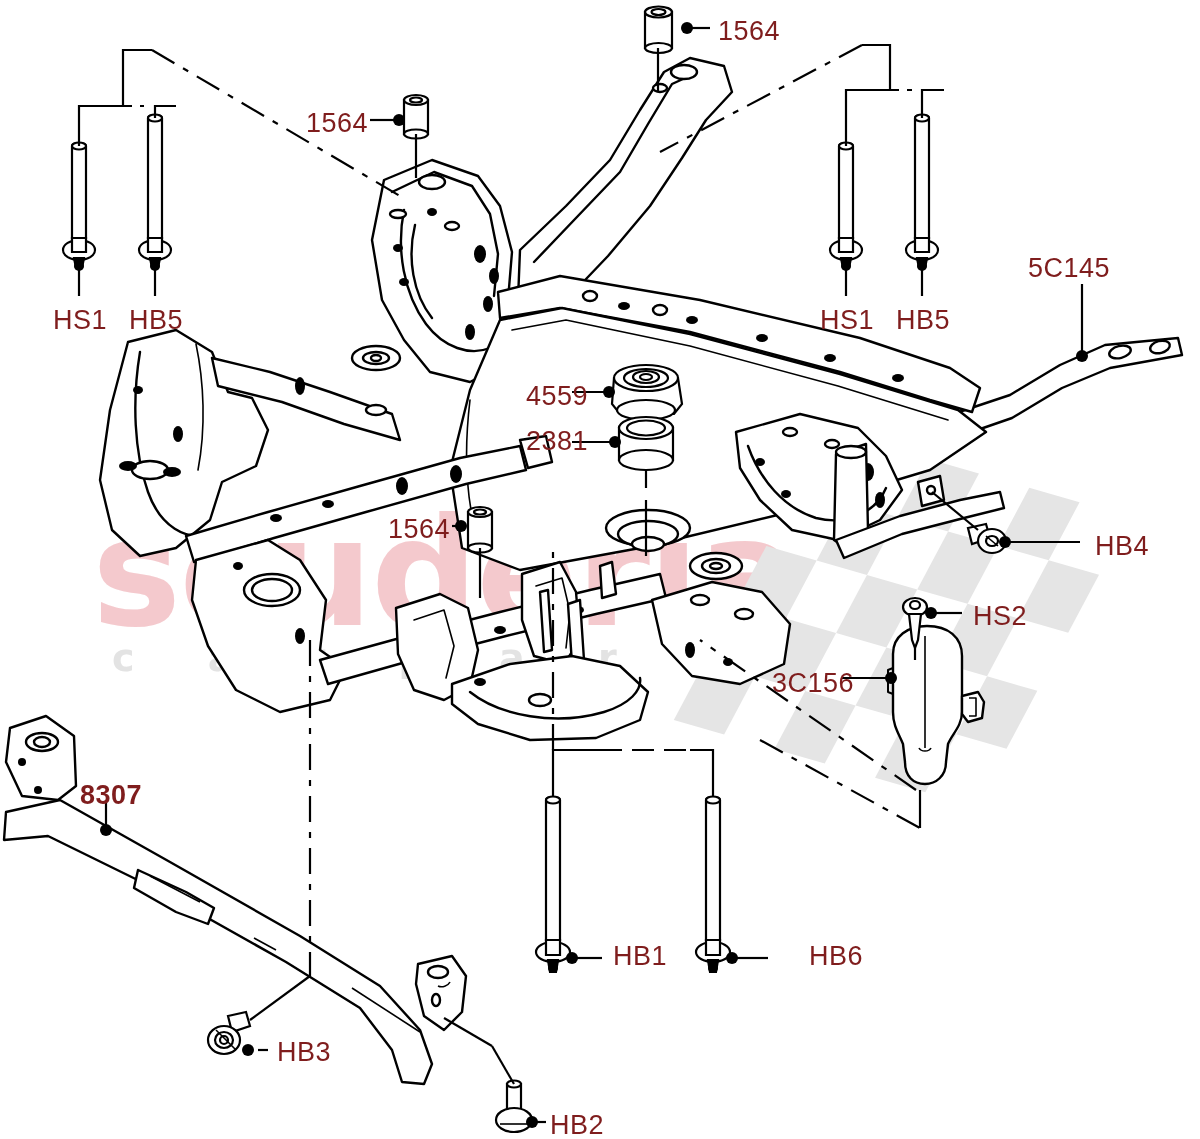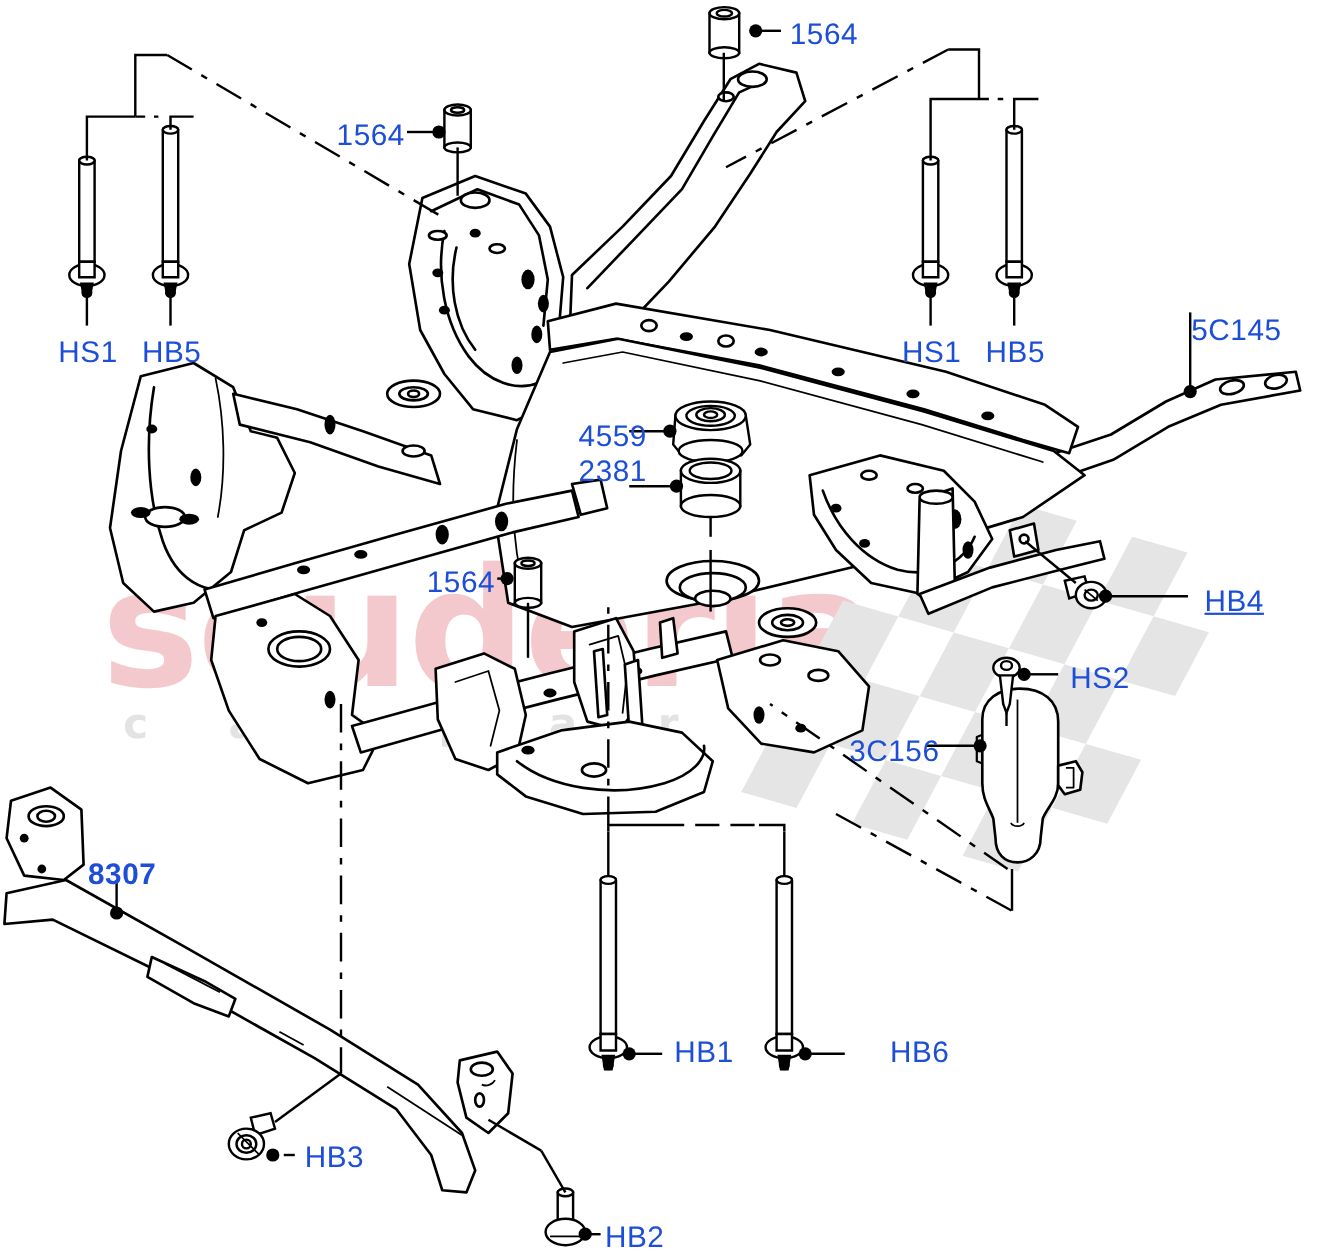--- a/index.html
+++ b/index.html
@@ -50,21 +50,21 @@
     color: #e3e3e3;
     user-select: none;
     pointer-events: none;
     white-space: nowrap;
   }
   .label {
     position: absolute;
     font-family: "Liberation Sans", sans-serif;
     font-size: 27px;
     font-weight: normal;
-    color: #1d4ed8;
+    color: #7f1d1d;
     white-space: nowrap;
     user-select: none;
     letter-spacing: 0.5px;
   }
 </style>
 </head>
 <body>
 
 <div id="diagram-root">
 
@@ -482,25 +482,25 @@
       <polyline points="920,828 920,790"></polyline>
     </g>
   </svg>
 
   <div class="label" style="left:718px; top:16px;">1564</div>
   <div class="label" style="left:306px; top:108px;">1564</div>
   <div class="label" style="left:53px;  top:305px;">HS1</div>
   <div class="label" style="left:129px; top:305px;">HB5</div>
   <div class="label" style="left:820px; top:305px;">HS1</div>
   <div class="label" style="left:896px; top:305px;">HB5</div>
-  <div class="label" style="left:1083px;top:253px;margin-top:32px;">5C145</div>
+  <div class="label" style="left:1028px;top:253px;">5C145</div>
   <div class="label" style="left:526px; top:381px;">4559</div>
-  <div class="label" style="left:526px; top:413px;">2381</div>
+  <div class="label" style="left:526px; top:426px;">2381</div>
   <div class="label" style="left:388px; top:514px;">1564</div>
-  <div class="label" style="left:1095px;top:531px;text-decoration:underline;">HB4</div>
+  <div class="label" style="left:1095px;top:531px;">HB4</div>
   <div class="label" style="left:973px; top:601px;">HS2</div>
   <div class="label" style="left:772px; top:668px;">3C156</div>
   <div class="label" style="left:80px;  top:780px;font-weight:bold;">8307</div>
   <div class="label" style="left:613px; top:941px;text-align:right;">HB1</div>
   <div class="label" style="left:809px; top:941px;">HB6</div>
   <div class="label" style="left:277px; top:1037px;">HB3</div>
   <div class="label" style="left:550px; top:1110px;">HB2</div>
 
 </div>
 

